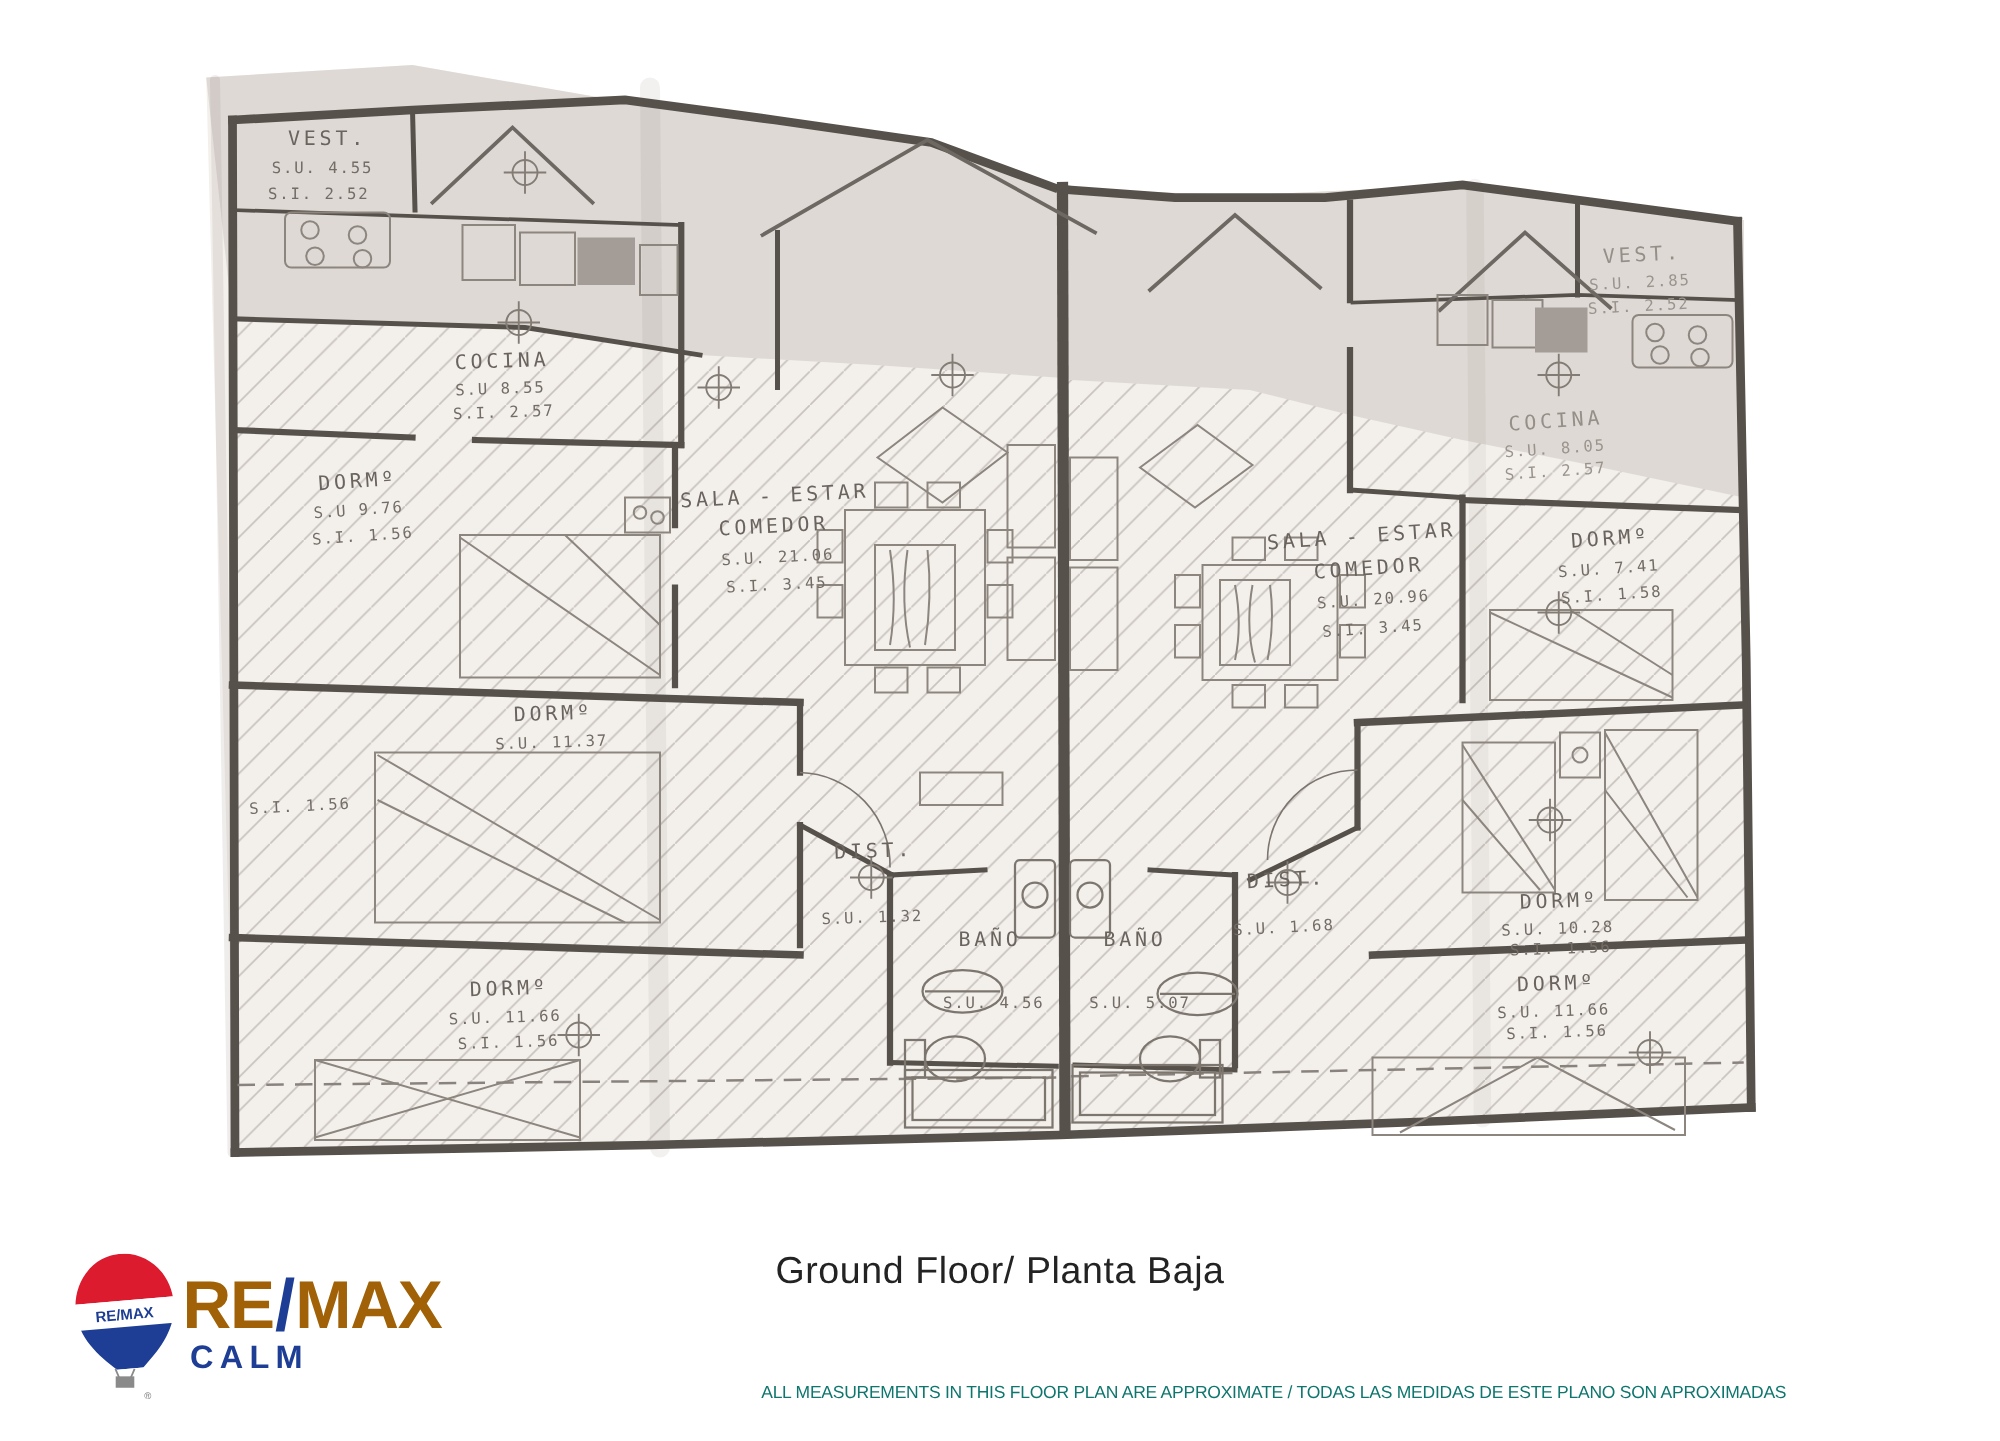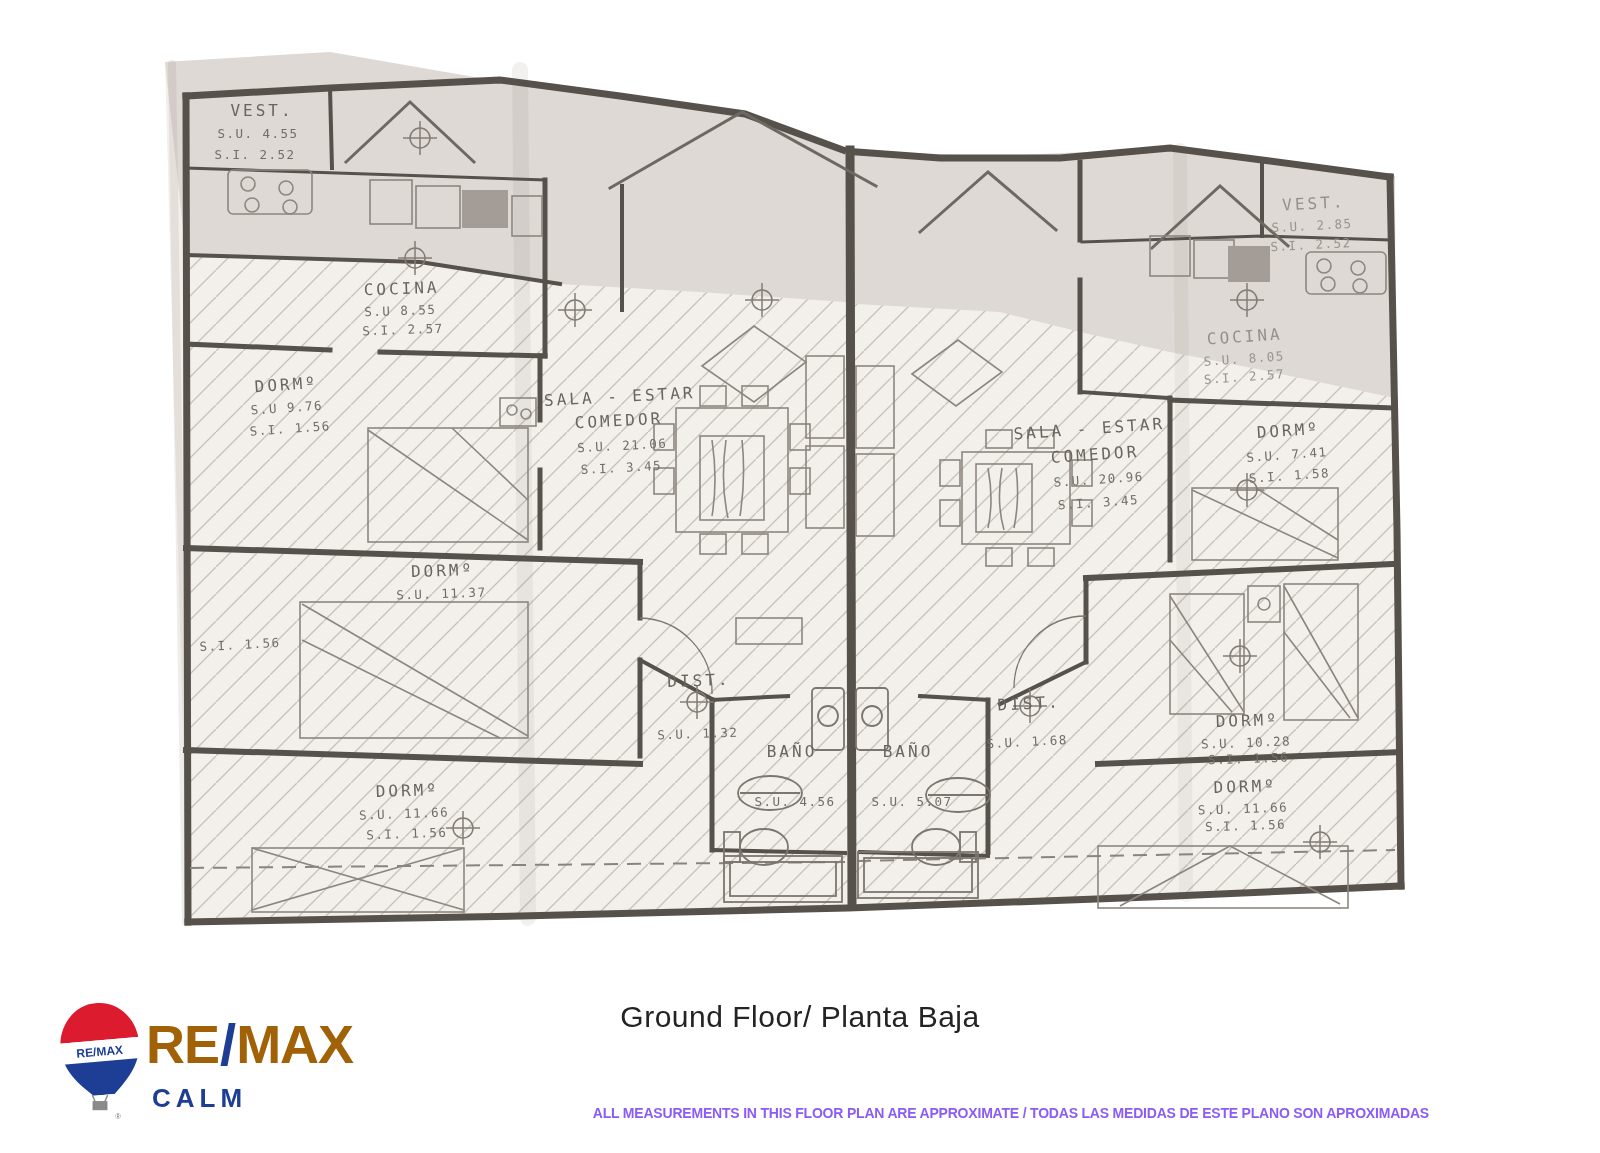--- a/index.html
+++ b/index.html
@@ -9,28 +9,28 @@
   .room-name{font-family:"DejaVu Sans Mono",monospace;font-size:16px;letter-spacing:3px;fill:#6b645e;}
   .room-meas{font-family:"DejaVu Sans Mono",monospace;font-size:12.5px;letter-spacing:1.5px;fill:#746d66;}
   .faint .room-name{fill:#968f88;}
   .faint .room-meas{fill:#9b948d;}
   .wall{stroke:#57514b;fill:none;stroke-linecap:square;}
   .wall-lt{stroke:#6e6862;fill:none;stroke-linecap:square;}
   .furn{stroke:#8d867f;stroke-width:1.6;fill:none;}
   .fix{stroke:#7d766f;stroke-width:1.8;fill:none;}
   .title{position:absolute;left:0;top:1000px;width:1600px;text-align:center;
          font-size:30px;color:#232323;letter-spacing:.5px;}
-  .disclaimer{position:absolute;right:56px;top:1105px;font-size:14px;color:#8b5cf6;
-              letter-spacing:-.2px;white-space:nowrap;font-weight:bold;}
+  .disclaimer{position:absolute;right:56px;top:1105px;font-size:14px;color:#0f766e;
+              letter-spacing:-.2px;white-space:nowrap;}
   .wordmark{position:absolute;left:146px;top:1014px;font-weight:700;font-size:54px;
             letter-spacing:-1px;white-space:nowrap;line-height:1;}
   .wordmark .red{color:#a16207;}
   .wordmark .blue{color:#1d3e94;font-size:58px;position:relative;top:2px;margin:0 1px;}
   .office{position:absolute;left:152px;top:1070px;font-weight:700;font-size:26px;
-          letter-spacing:5px;color:#1d3e94;margin-top:13px;}
+          letter-spacing:5px;color:#1d3e94;}
 </style>
 </head>
 <body>
 
 <div id="stage">
 
 <svg id="plan-svg" width="1600" height="970" viewBox="0 0 1600 970">
   <defs>
     <pattern id="hatch" width="27" height="27" patternUnits="userSpaceOnUse">
       <path d="M-3,30 L30,-3" stroke="rgba(125,115,108,0.36)" stroke-width="1.4" fill="none"></path>

